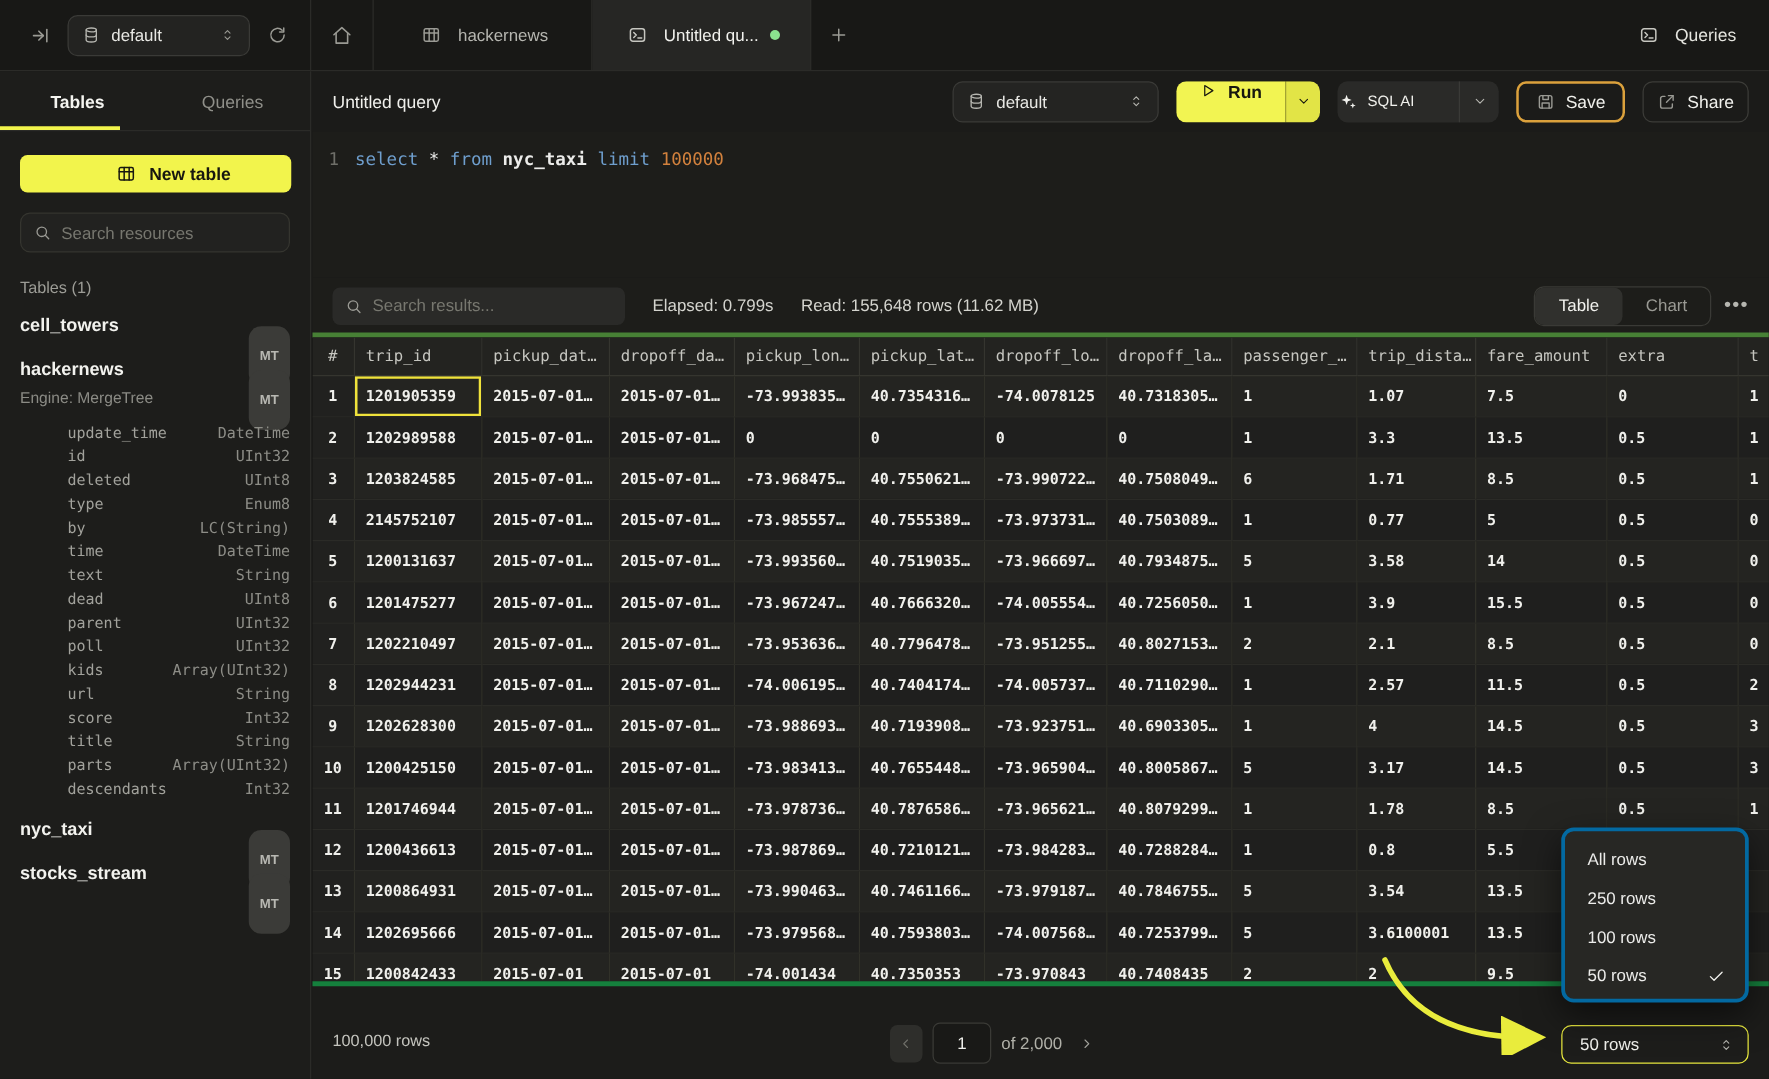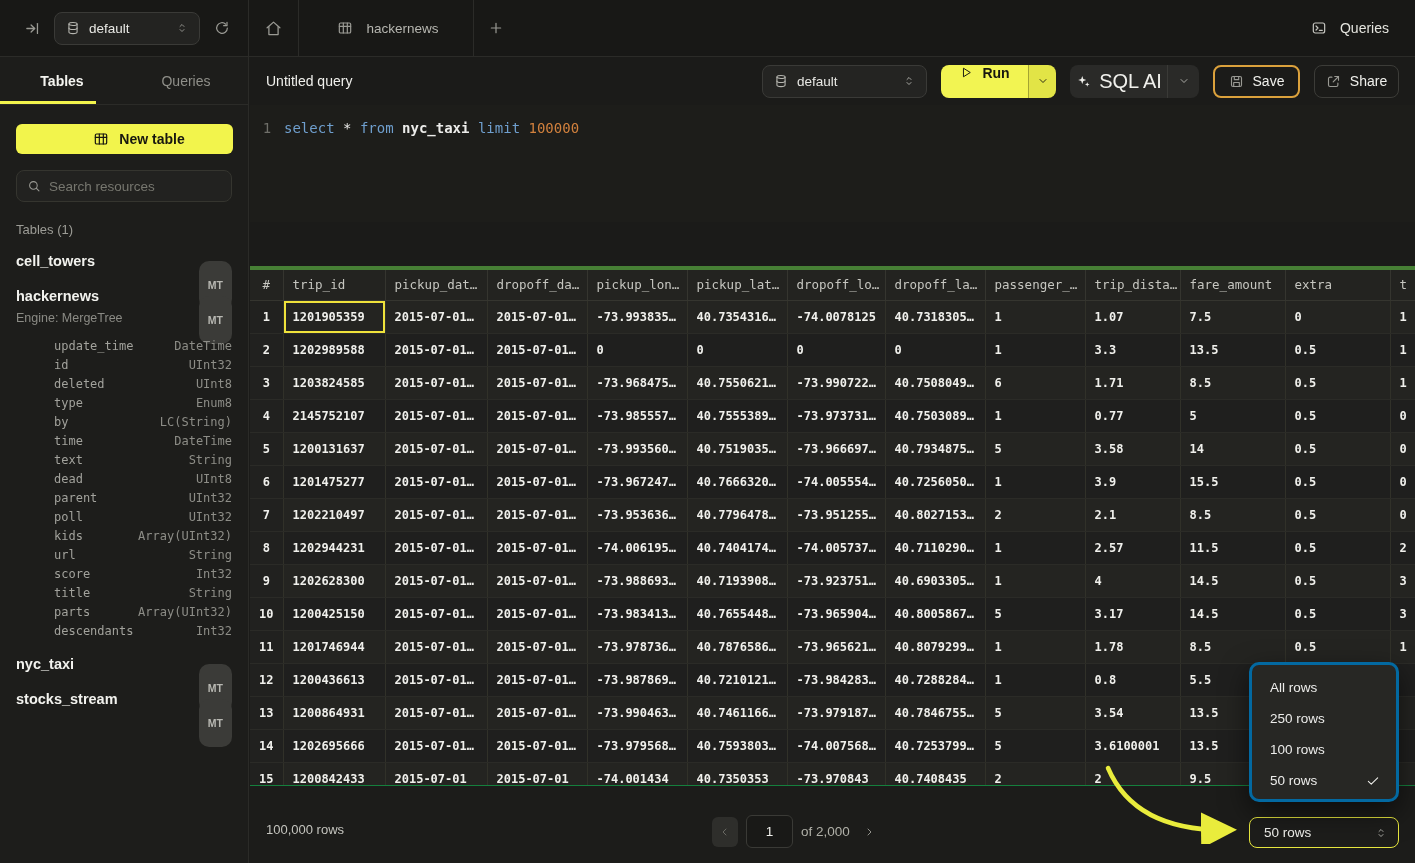--- a/index.html
+++ b/index.html
@@ -47,21 +47,21 @@
   
   .main { position:absolute; left:250px; top:57px; width:1165px; height:806px; }
   .qheader { position:absolute; left:0; top:0; width:100%; height:48px; display:flex; align-items:center; padding:0 16px; gap:14px; }
   .qtitle { font-size:14px; color:#f0f0ec; margin-right:auto; }
   .qh-db { width:165px; height:33px; background:#242422; border:1px solid #3a3a37; border-radius:8px; display:flex; align-items:center; padding:0 10px; gap:8px; cursor:pointer; }
   .qh-db .lbl { flex:1; font-size:13.5px; color:#e8e8e4; }
   .run-btn { height:33px; display:flex; border-radius:8px; overflow:hidden; cursor:pointer; }
   .run-main { width:87px; background:#f2f452; color:#17170f; display:flex; align-items:flex-start; justify-content:center; gap:8px; font-size:14px; font-weight:600; }
   .run-chev { width:28px; background:#e2e446; color:#17170f; display:flex; align-items:center; justify-content:center; border-left:1px solid rgba(0,0,0,.28); }
   .sqlai-btn { height:33px; display:flex; background:#2a2a28; border-radius:8px; overflow:hidden; cursor:pointer; }
-  .sqlai-main { width:97px; display:flex; align-items:center; justify-content:center; gap:8px; font-size:20px; color:#f0f0ec; }
+  .sqlai-main { width:97px; display:flex; align-items:center; gap:8px; font-size:12px; color:#f0f0ec; }
   .sqlai-chev { width:32px; display:flex; align-items:center; justify-content:center; color:#b6b6b0; border-left:1px solid #3a3a37; }
   .save-btn { height:33px; width:87px; background:transparent; border:2px solid #dba13c; border-radius:8px; display:flex; align-items:center; justify-content:center; gap:8px; font-size:14px; color:#f0f0ec; cursor:pointer; }
   .share-btn { height:33px; width:85px; background:transparent; border:1px solid #3c3c38; border-radius:8px; display:flex; align-items:center; justify-content:center; gap:8px; font-size:14px; color:#f0f0ec; cursor:pointer; }
 
   .editor { position:absolute; left:0; top:48px; width:100%; height:117px; background:#1d1d1a; font-family:"DejaVu Sans Mono", monospace; font-size:14px; }
   .code-line { display:flex; padding-top:15px; }
   .gutter { width:34px; text-align:center; color:#6f6f69; flex:0 0 34px; }
   .code { white-space:pre; }
   .tok-kw { color:#6f9fce; }
   .tok-star { color:#ececea; }
@@ -83,21 +83,21 @@
   .gridwrap { position:absolute; left:0; top:213px; width:100%; height:515px; overflow:hidden; background:#1b1b19; }
   table.grid { border-collapse:collapse; table-layout:fixed; width:1220px; font-family:"DejaVu Sans Mono", monospace; }
   table.grid th { height:30px; background:#232320; color:#c6c6c0; font-weight:400; font-size:12.5px; text-align:left; padding:0 9px; border-right:1px solid #35352f; border-bottom:1px solid #35352f; white-space:nowrap; overflow:hidden; }
   table.grid th:first-child { text-align:center; padding:0; }
   table.grid td { height:33px; font-size:12px; font-weight:700; color:#f0f0ec; padding:0 9px; border-right:1px solid #313129; border-bottom:1px solid #2b2b27; white-space:nowrap; overflow:hidden; }
   td.rownum { background:#21211f; color:#85857f; font-weight:400; text-align:center; padding:0; }
   tr.odd td.cell { background:#242421; }
   tr.even td.cell { background:#1f1f1e; }
   td.sel { box-shadow:inset 0 0 0 2px #efe23b; }
 
-  .rfooter { position:absolute; left:0; top:728px; width:100%; height:78px; background:#1c1c1a; border-top:1px solid #15803d; }
+  .rfooter { position:absolute; left:0; top:728px; width:100%; height:78px; background:#1c1c1a; border-top:4px solid #15803d; }
   .total-rows { position:absolute; left:16px; top:36px; font-size:13px; color:#c4c4be; }
   .pager { position:absolute; left:462px; top:29px; display:flex; align-items:center; gap:8px; }
   .pg-prev { width:26px; height:30px; background:#2e2e2b; border-radius:6px; display:flex; align-items:center; justify-content:center; color:#6f6f69; cursor:pointer; }
   .pg-input { width:47px; height:33px; background:#191917; border:1px solid #3a3a36; border-radius:6px; color:#f0f0ec; font-size:13.5px; text-align:center; font-family:inherit; outline:none; }
   .pg-of { font-size:13.5px; color:#b0b0a8; }
   .pg-next { width:22px; height:30px; display:flex; align-items:center; justify-content:center; color:#a0a09a; cursor:pointer; }
   .size-select { position:absolute; right:16px; top:31px; width:150px; height:31px; background:#1d1d1b; border:1.5px solid #e6e63e; border-radius:8px; display:flex; align-items:center; padding:0 10px 0 14px; cursor:pointer; }
   .size-select .lbl { flex:1; font-size:13.5px; color:#f0f0ec; }
   .size-select .icon-btn { color:#b6b6b0; }
 
@@ -155,20 +155,31 @@
         </span>
       </div>
       <div class="tab file">
         <span class="icon-btn" style="color:#9a9a94">
           <svg class="ic" width="16" height="16" viewBox="0 0 24 24">
               <rect x="3.5" y="4.5" width="17" height="15" rx="2"></rect>
               <path d="M3.5 9.5h17M9.5 4.5v15M15.5 4.5v15"></path>
             </svg>
         </span>
         <span>hackernews</span>
+      </div>
+      <div class="tab file active">
+        <span class="icon-btn" style="color:#c6c6c0">
+          <svg class="ic" width="16" height="16" viewBox="0 0 24 24">
+              <rect x="3.5" y="4.5" width="17" height="15" rx="3"></rect>
+              <path d="M7.5 9l3 3-3 3"></path>
+              <path d="M12.5 15.5h4.5"></path>
+            </svg>
+        </span>
+        <span>Untitled qu...</span>
+        <span class="dot"></span>
       </div>
       <div class="tab-plus">
         <svg class="ic" width="16" height="16" viewBox="0 0 24 24">
             <path d="M12 5v14M5 12h14"></path>
           </svg>
       </div>
     </div>
     <div class="topbar-right">
       <span class="icon-btn" style="color:#c6c6c0">
         <svg class="ic" width="16" height="16" viewBox="0 0 24 24">
@@ -366,20 +377,38 @@
       </div>
     </div>
 
     <div class="editor">
       <div class="code-line">
         <span class="gutter">1</span>
         <span class="code" id="code-tokens"><span class="tok-kw">select</span> <span class="tok-star">*</span> <span class="tok-kw">from</span> <span class="tok-table">nyc_taxi</span> <span class="tok-kw">limit</span> <span class="tok-num">100000</span></span>
       </div>
     </div>
 
+    <div class="rtoolbar">
+      <div class="rsearch">
+        <span class="icon-btn" style="width:15px;height:15px">
+          <svg class="ic" width="14" height="14" viewBox="0 0 24 24">
+              <circle cx="11" cy="11" r="6.5"></circle>
+              <path d="M15.8 15.8L20.5 20.5"></path>
+            </svg>
+        </span>
+        <input placeholder="Search results..." style="">
+      </div>
+      <span class="stat">Elapsed: 0.799s</span>
+      <span class="stat">Read: 155,648 rows (11.62 MB)</span>
+      <div class="view-toggle">
+        <div class="seg on">Table</div>
+        <div class="seg">Chart</div>
+      </div>
+      <div class="dots-btn">•••</div>
+    </div>
 
     <div class="strip"></div>
 
     <div class="gridwrap">
       <table class="grid" id="grid-table">
           <colgroup>
             <col style="width: 33px;">
             <col style="width: 102px;">
             <col style="width: 102px;">
             <col style="width: 100px;">

